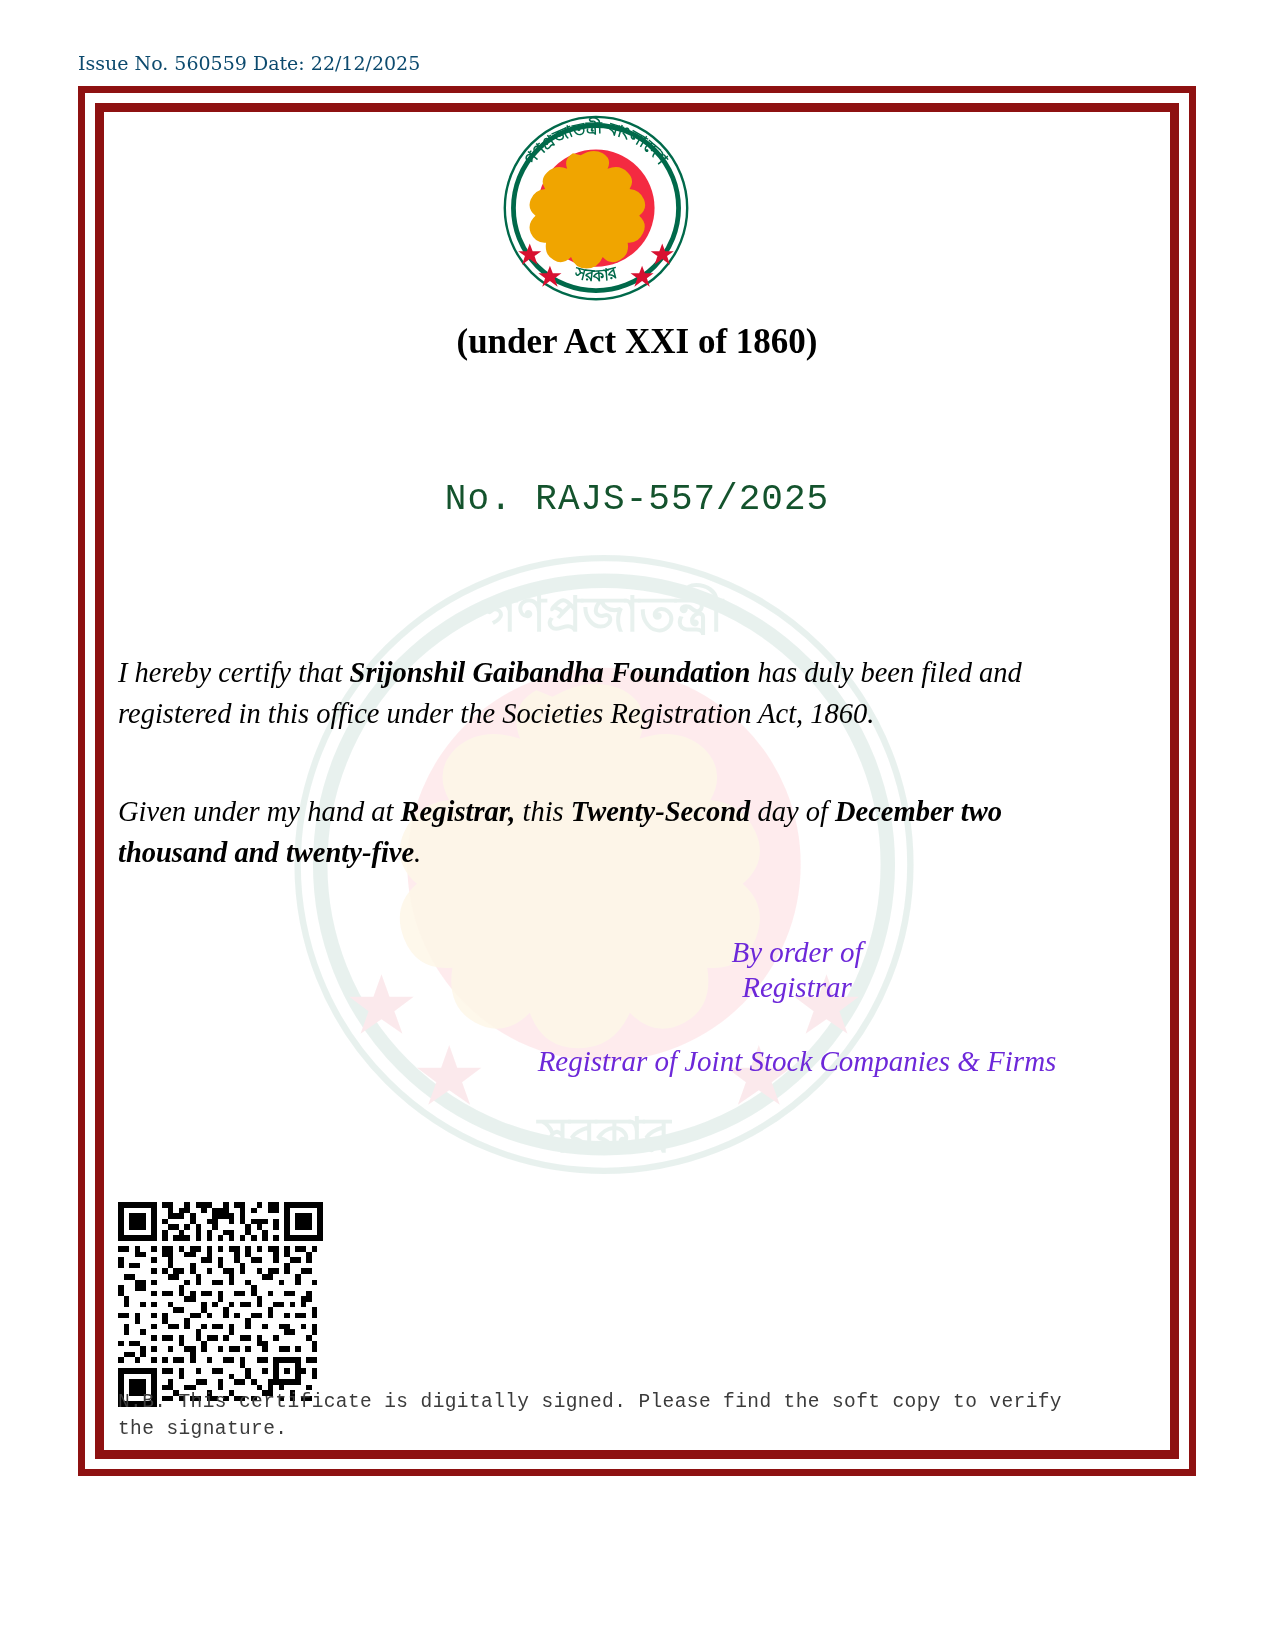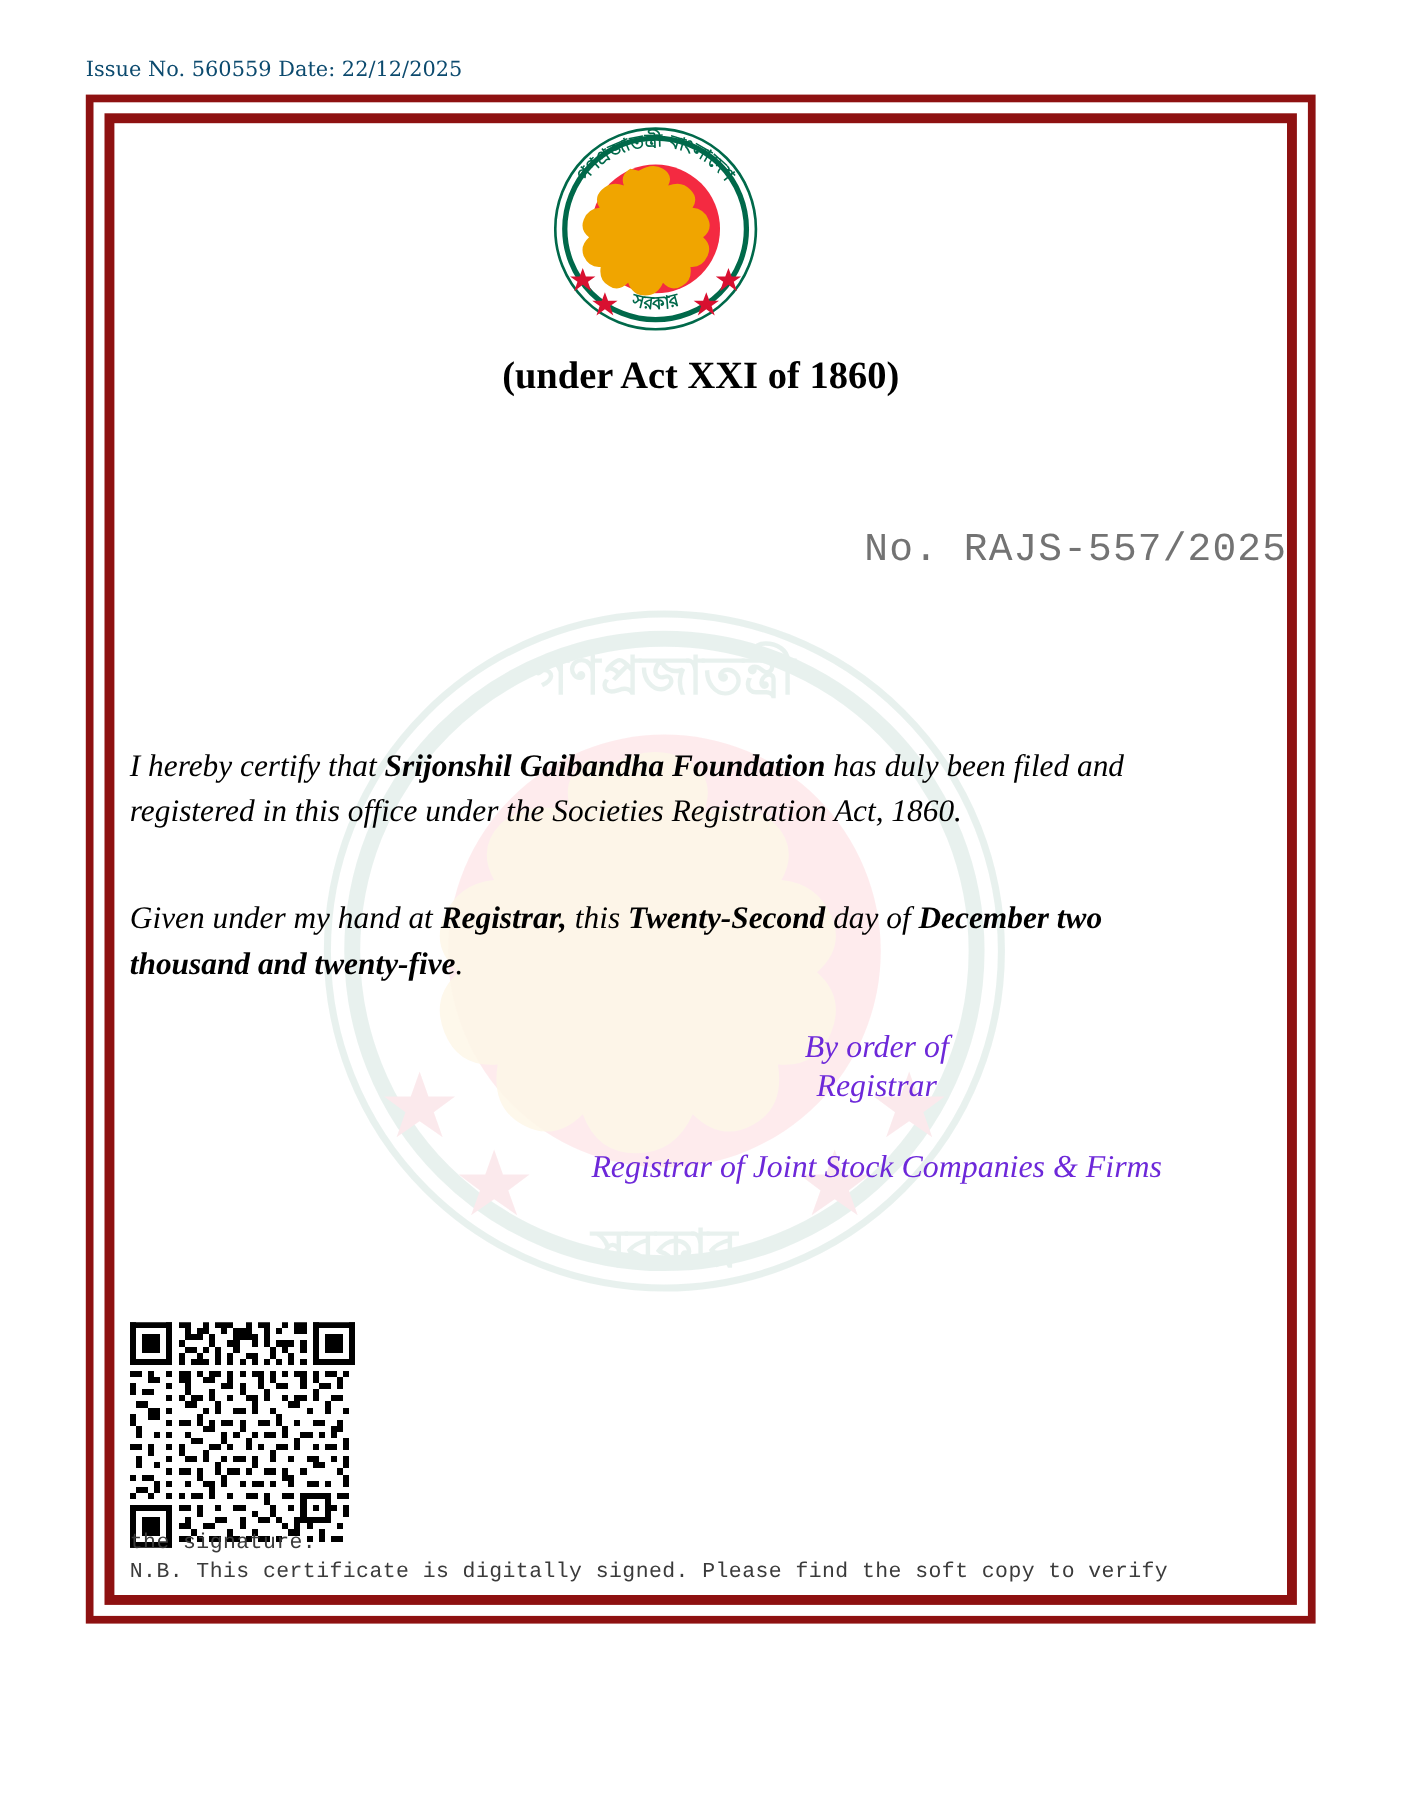--- a/index.html
+++ b/index.html
@@ -103,32 +103,32 @@
     color: #000;
     margin-top: 3px;
   }
 
   
   .reg-no {
     position: absolute;
     left: 0;
     top: 367px;
     width: 1066px;
-    text-align: right;
+    text-align: center;
     font-family: "Liberation Mono", monospace;
     font-size: 36px;
     letter-spacing: 1px;
-    color: #737373;
+    color: #14532d;
   }
 
   
   .body-text {
     position: absolute;
     left: 14px;
-    top: 564px;
+    top: 540px;
     width: 1000px;
     font-family: "Liberation Serif", serif;
     font-style: italic;
     font-size: 28.5px;
     line-height: 41px;
     color: #000;
     text-align: left;
   }
   .body-text .p2 { margin-top: 57px; }
   .body-text b {
@@ -504,17 +504,17 @@
           <rect x="17" y="35" width="1" height="1"></rect>
         <rect x="20" y="34" width="1" height="1"></rect>
           <rect x="24" y="32" width="1" height="1"></rect>
         <rect x="29" y="33" width="1" height="1"></rect>
           <rect x="33" y="30" width="1" height="1"></rect>
       </g>
     </svg>
   </div>
 
   <div class="footer-note">
+    <div>N.B. This certificate is digitally signed. Please find the soft copy to verify</div>
     <div>the signature.</div>
-    <div>N.B. This certificate is digitally signed. Please find the soft copy to verify</div>
   </div>
 
 </div>
 
 </body></html>

